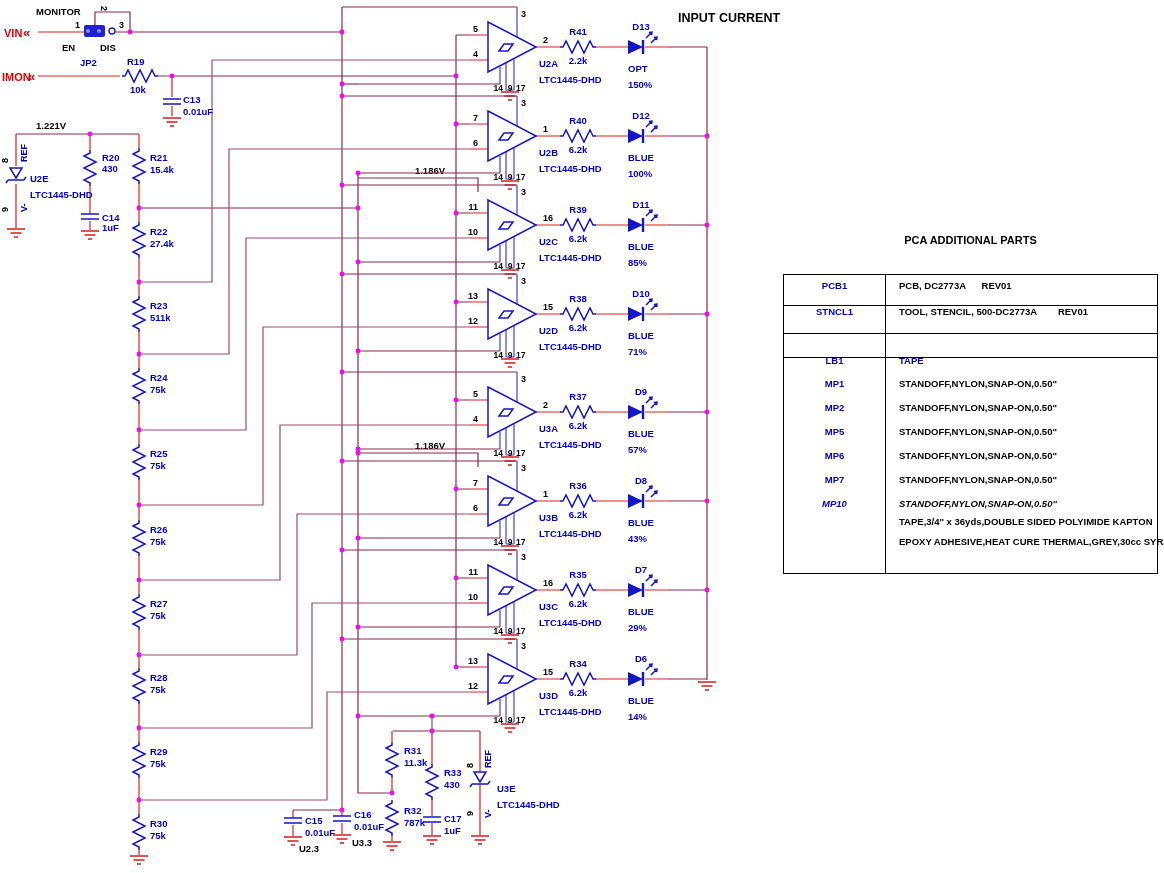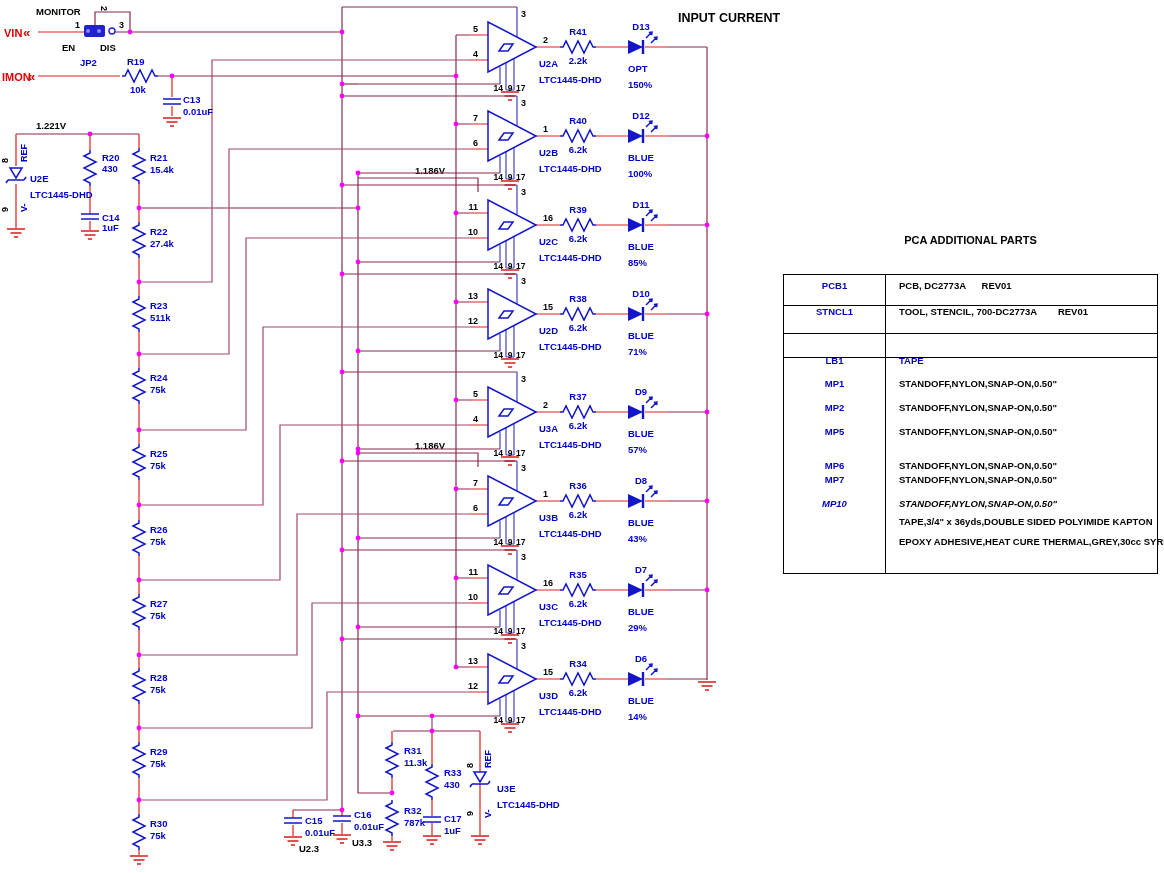--- a/index.html
+++ b/index.html
@@ -548,39 +548,39 @@
     <div class="pt-line" style="top:30px"></div>
     <div class="pt-line" style="top:58px"></div>
     <div class="pt-line" style="top:82px"></div>
 
   <div class="trow" style="top: 5px;">
       <span class="ref">PCB1</span>
       <span class="desc">PCB, DC2773A      REV01</span>
     </div>
         <div class="trow" style="top: 31px;">
       <span class="ref">STNCL1</span>
-      <span class="desc">TOOL, STENCIL, 700-DC2773A        REV01</span>
+      <span class="desc">TOOL, STENCIL, 500-DC2773A        REV01</span>
     </div>
         <div class="trow descblue" style="top: 80px; text-decoration: underline;">
       <span class="ref">LB1</span>
       <span class="desc">TAPE</span>
     </div>
         <div class="trow" style="top: 103px;">
       <span class="ref">MP1</span>
       <span class="desc">STANDOFF,NYLON,SNAP-ON,0.50"</span>
     </div>
         <div class="trow" style="top: 127px;">
       <span class="ref">MP2</span>
       <span class="desc">STANDOFF,NYLON,SNAP-ON,0.50"</span>
     </div>
         <div class="trow" style="top: 151px;">
       <span class="ref">MP5</span>
       <span class="desc">STANDOFF,NYLON,SNAP-ON,0.50"</span>
     </div>
-        <div class="trow" style="top: 185px;">
+        <div class="trow" style="top: 175px;">
       <span class="ref">MP6</span>
       <span class="desc">STANDOFF,NYLON,SNAP-ON,0.50"</span>
     </div>
         <div class="trow" style="top: 199px;">
       <span class="ref">MP7</span>
       <span class="desc">STANDOFF,NYLON,SNAP-ON,0.50"</span>
     </div>
         <div class="trow" style="top: 223px; font-style: italic;">
       <span class="ref">MP10</span>
       <span class="desc">STANDOFF,NYLON,SNAP-ON,0.50"</span>

